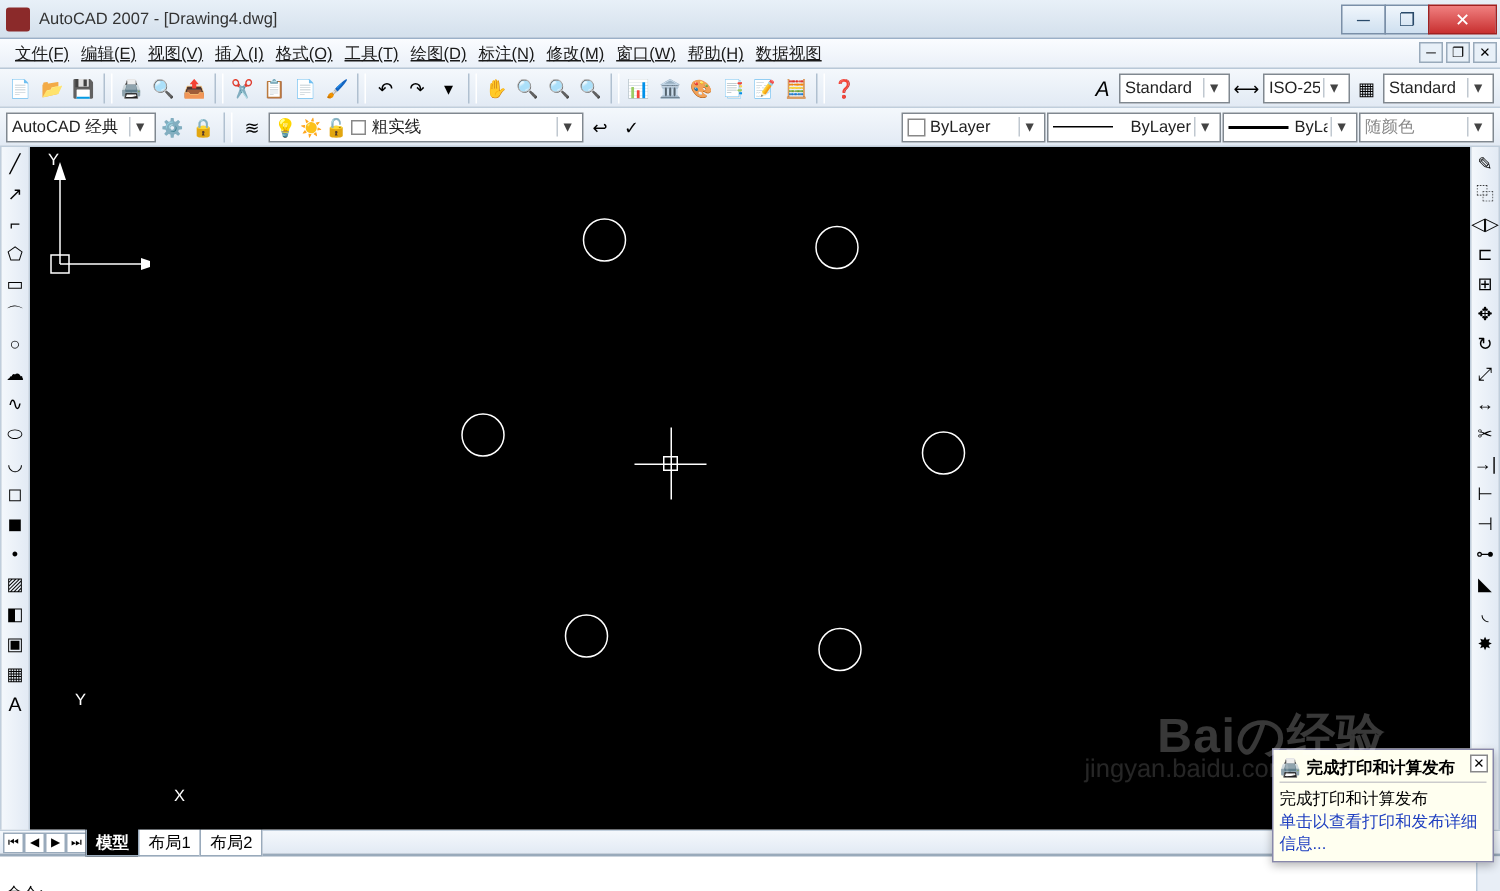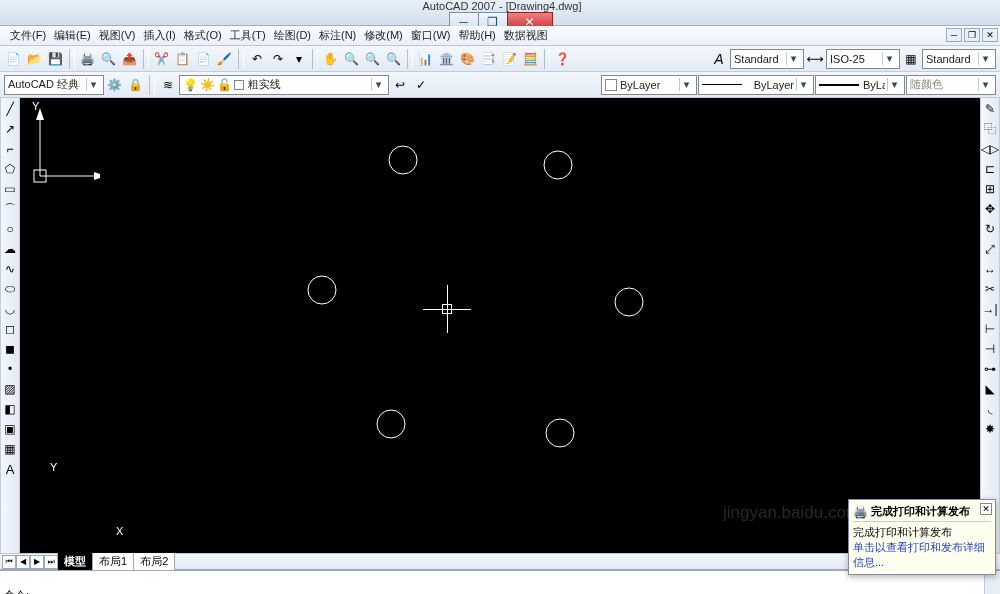--- a/index.html
+++ b/index.html
@@ -1,28 +1,28 @@
 <!DOCTYPE html>
 <html><head>
 <meta charset="utf-8">
 <style>
 * { margin: 0; padding: 0; box-sizing: border-box; font-family: "Microsoft YaHei", SimSun, Arial, sans-serif; font-size: 11px; }
 body { width: 1000px; height: 594px; background: #ececec; overflow: hidden; position: relative; }
 
 
-.titlebar { height: 26px; background: linear-gradient(#e8f0f8,#d4e0ec); display: flex; align-items: center; padding-left: 4px; border-bottom: 1px solid #9bb0c8; flex-direction: column; }
+.titlebar { height: 26px; background: linear-gradient(#e8f0f8,#d4e0ec); display: flex; align-items: center; padding-left: 4px; border-bottom: 1px solid #9bb0c8; }
 .titlebar .app-icon { width: 16px; height: 16px; background: #8b2a2a; margin-right: 6px; border-radius: 2px; }
 .titlebar .title-text { color: #333; flex: 1; }
 .win-controls { display: flex; height: 20px; margin-right: 2px; }
 .win-btn { width: 30px; height: 20px; display:flex; align-items:center; justify-content:center; border: 1px solid #7a8fa8; margin-left:-1px; background: linear-gradient(#f0f6fc,#cfe0f0); color:#2a4a6a; }
 .win-btn.close { width: 46px; background: linear-gradient(#f08080,#c83030); color:#fff; border-color:#a02020; }
 
 
 .menubar { height: 20px; background: linear-gradient(#fafcff,#eaf0f8); display:flex; align-items:center; padding-left:6px; border-bottom:1px solid #b8c8d8; position:relative; }
-.menu-item { padding: 2px 4px; color:#1a1a1a; }
+.menu-item { padding: 2px 4px; color:#1a1a1a;text-decoration:underline; }
 .doc-win-ctrl { position:absolute; right:2px; top:2px; display:flex; gap:2px; }
 .doc-win-ctrl span { width:16px; height:14px; border:1px solid #9ab; background:#e8f0f8; display:flex; align-items:center; justify-content:center; font-size:9px; }
 
 
 .toolbar { height: 26px; background: linear-gradient(#f4f8fc,#e2eaf4); display:flex; align-items:center; padding:0 4px; border-bottom:1px solid #c0cedc; gap:1px; }
 .tbtn { width: 20px; height: 20px; display:flex; align-items:center; justify-content:center; border:1px solid transparent; border-radius:2px; }
 .tsep { width:6px; height:20px; border-left:1px solid #b0c0d0; border-right:1px solid #fff; margin:0 2px; }
 .dd-combo { height:20px; background:#fff; border:1px solid #808890; display:flex; align-items:center; padding:0 3px; }
 .dd-combo .dd-text { flex:1; color:#222; white-space:nowrap; overflow:hidden; }
 .dd-combo .dd-arrow { width:14px; text-align:center; color:#444; border-left:1px solid #c0c8d0; margin-left:2px; }
@@ -191,21 +191,21 @@
   <div class="tbtn">
       <span class="ico" style="font-style:italic;font-size:14px">A</span>
     </div>
   <div class="dd-combo" style="width:74px">
     <span class="dd-text">Standard</span>
     <span class="dd-arrow">▾</span>
   </div>
   <div class="tbtn">
       <span class="ico">⟷</span>
     </div>
-  <div class="dd-combo" style="width:74px">
+  <div class="dd-combo" style="width:58px">
     <span class="dd-text">ISO-25</span>
     <span class="dd-arrow">▾</span>
   </div>
   <div class="tbtn">
       <span class="ico">▦</span>
     </div>
   <div class="dd-combo" style="width:74px">
     <span class="dd-text">Standard</span>
     <span class="dd-arrow">▾</span>
   </div>
@@ -345,20 +345,21 @@
       <polygon points="20,10 16,22 24,22" fill="#fff"></polygon>
       <line x1="20" y1="78" x2="78" y2="78" stroke="#fff" stroke-width="1"></line>
       <polygon points="86,78 74,74 74,82" fill="#fff"></polygon>
       <rect x="14" y="72" width="12" height="12" fill="none" stroke="#fff"></rect>
       <text x="12" y="12" fill="#fff" font-size="11">Y</text>
       <text x="72" y="90" fill="#fff" font-size="0"></text>
     </svg>
     <div style="position:absolute;left:96px;bottom:16px;color:#fff;font-size:11px">X</div>
     <div style="position:absolute;left:30px;bottom:80px;color:#fff;font-size:11px">Y</div>
 
+    <div class="watermark">Baiの经验</div>
     <div class="watermark-sub">jingyan.baidu.com</div>
   </div>
 
   <div class="right-tools">
     <div class="vt-btn">
         <span class="ico">✎</span>
       </div>
     <div class="vt-btn">
         <span class="ico">⿻</span>
       </div>

